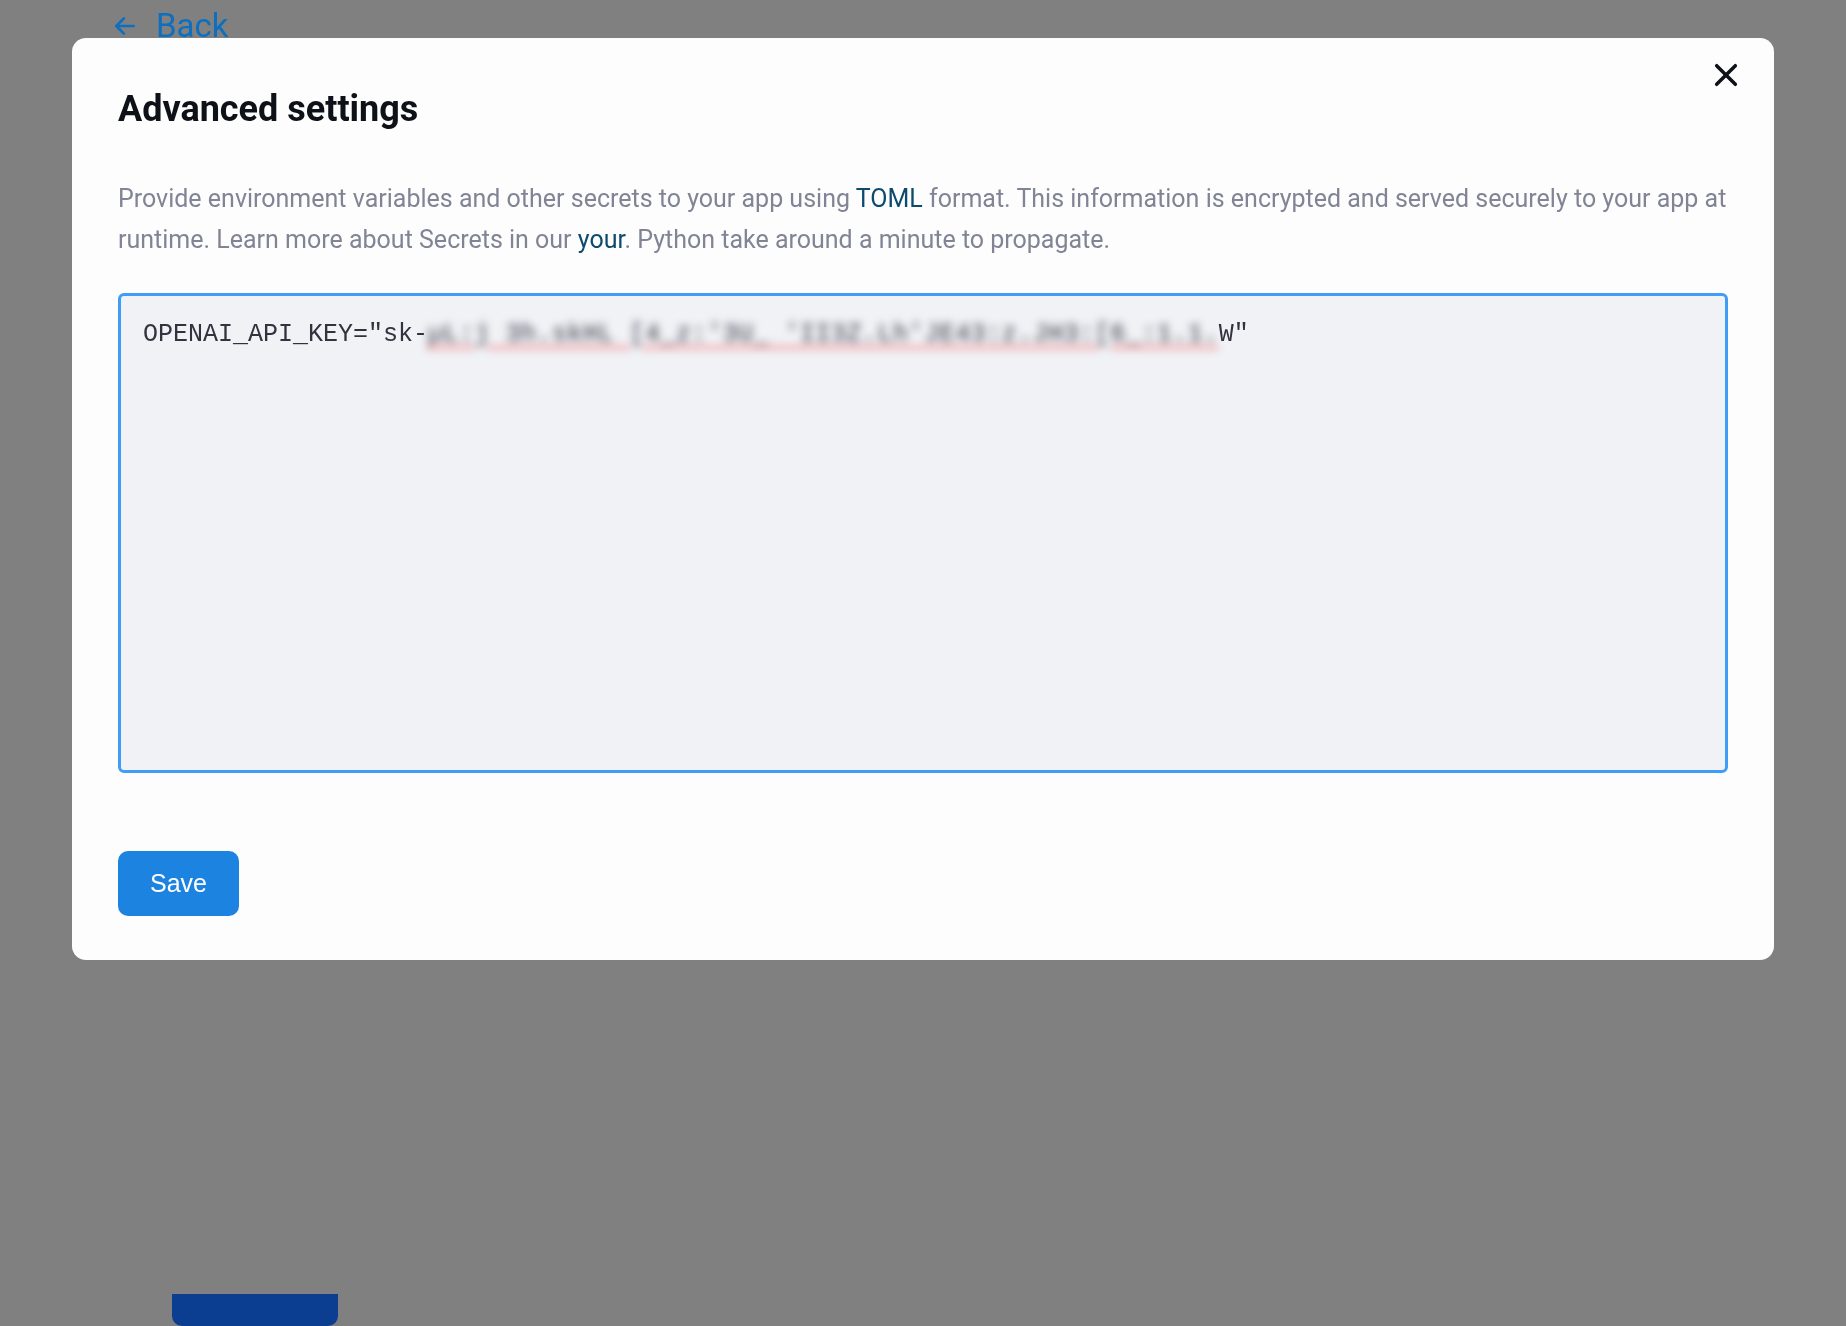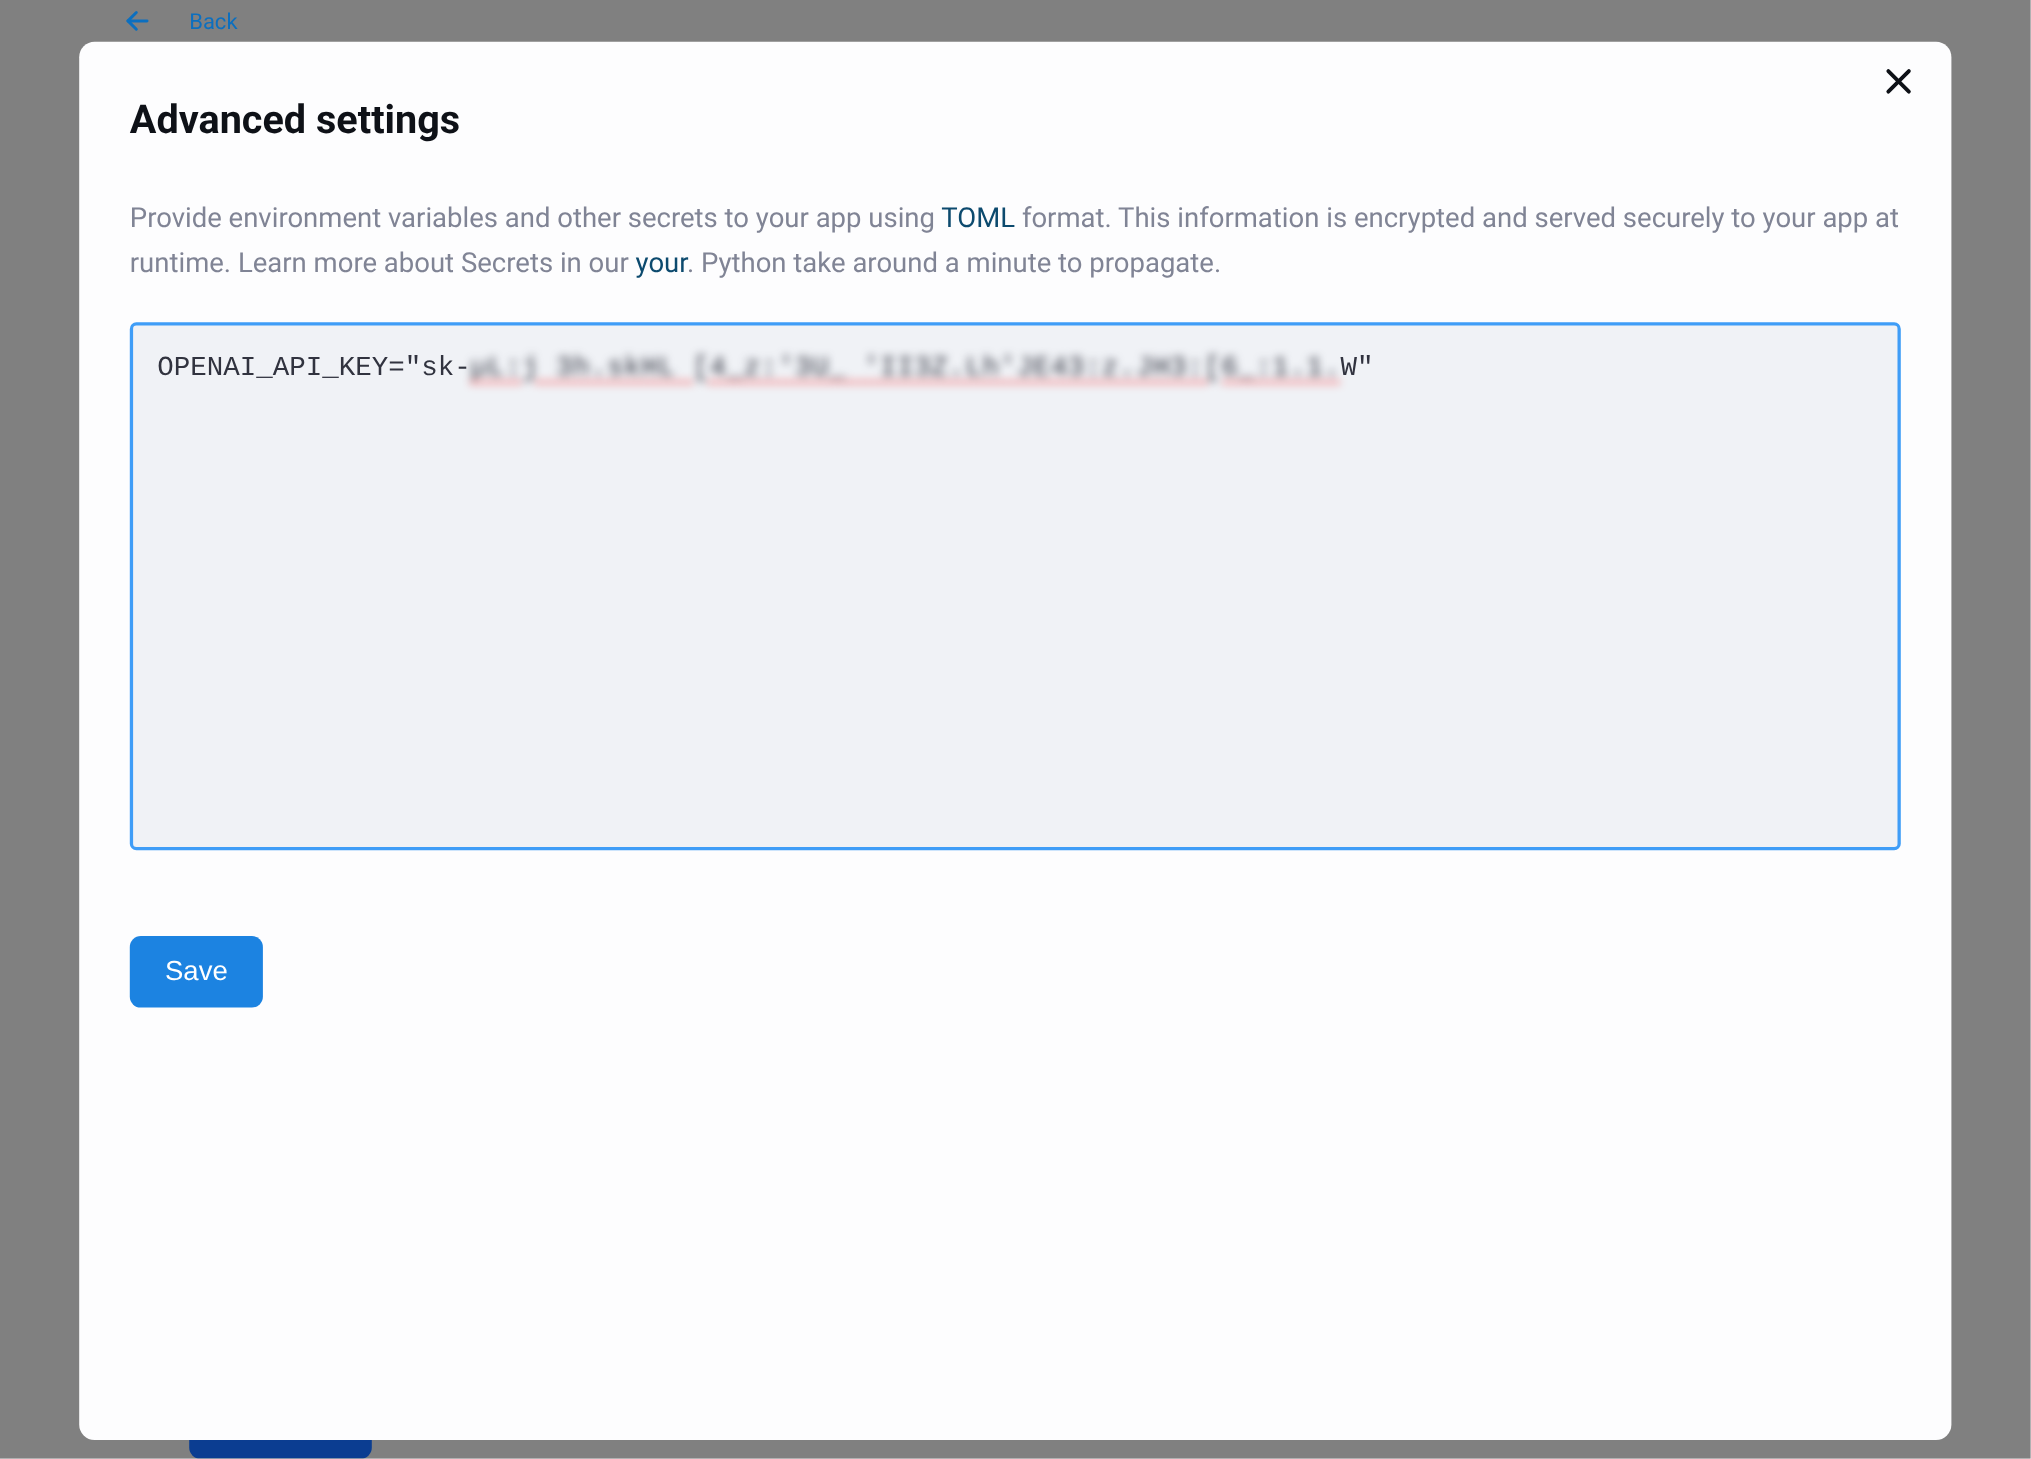--- a/index.html
+++ b/index.html
@@ -13,35 +13,35 @@
       width: 1846px;
       height: 1326px;
       overflow: hidden;
       position: relative;
     }
     .back-link {
       position: absolute;
       top: 6px;
       left: 112px;
       color: #0c6fbf;
-      font-size: 20px;
+      font-size: 33px;
       display: flex;
       align-items: center;
-      gap: 34px;
+      gap: 18px;
       cursor: pointer;
     }
     .back-link .arrow {
       display: inline-flex;
     }
     .modal {
       position: absolute;
       top: 38px;
       left: 72px;
       width: 1702px;
-      height: 1271px;
+      height: 922px;
       background: #fdfdfe;
       border-radius: 14px;
       padding: 50px 46px;
     }
     .close-btn {
       position: absolute;
       top: 24px;
       right: 32px;
       width: 32px;
       height: 32px;

